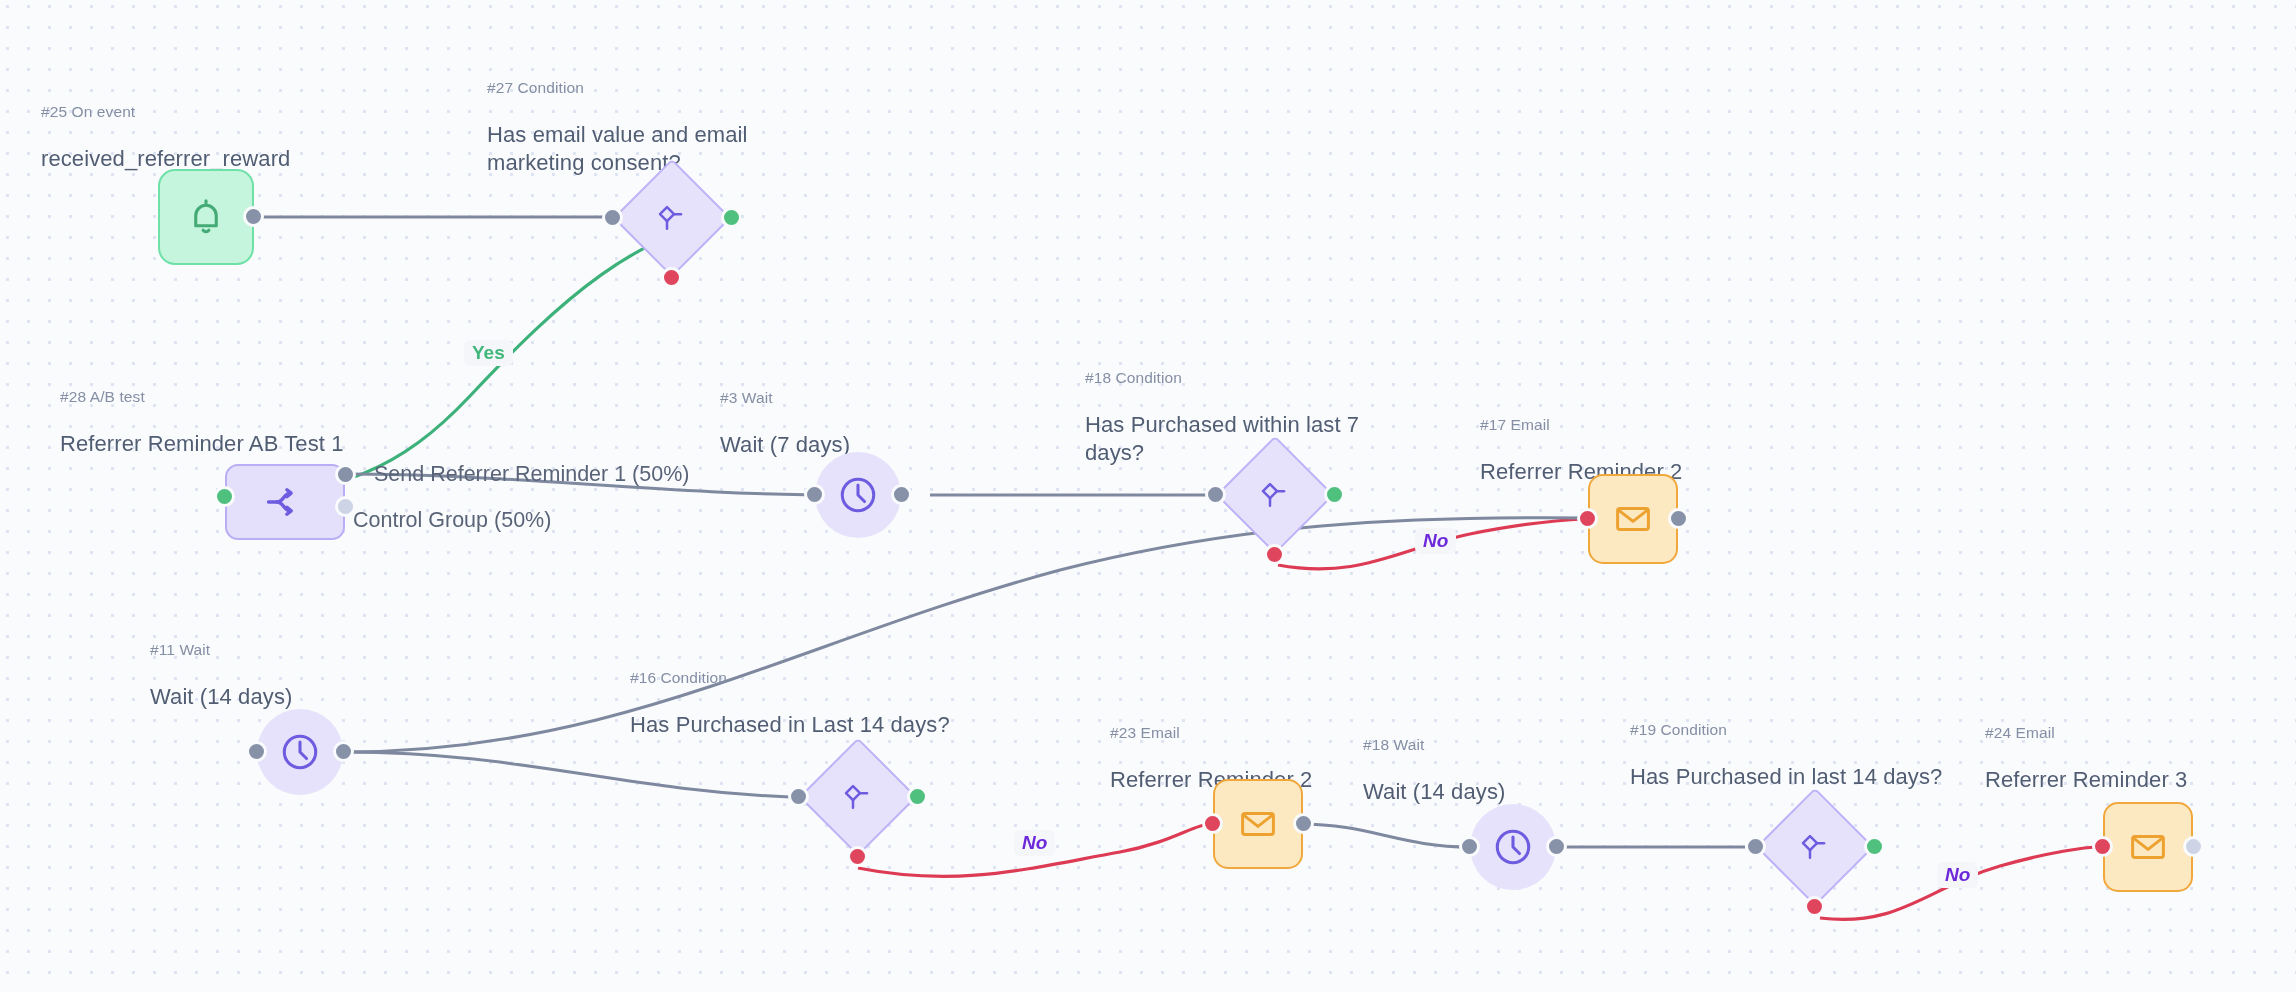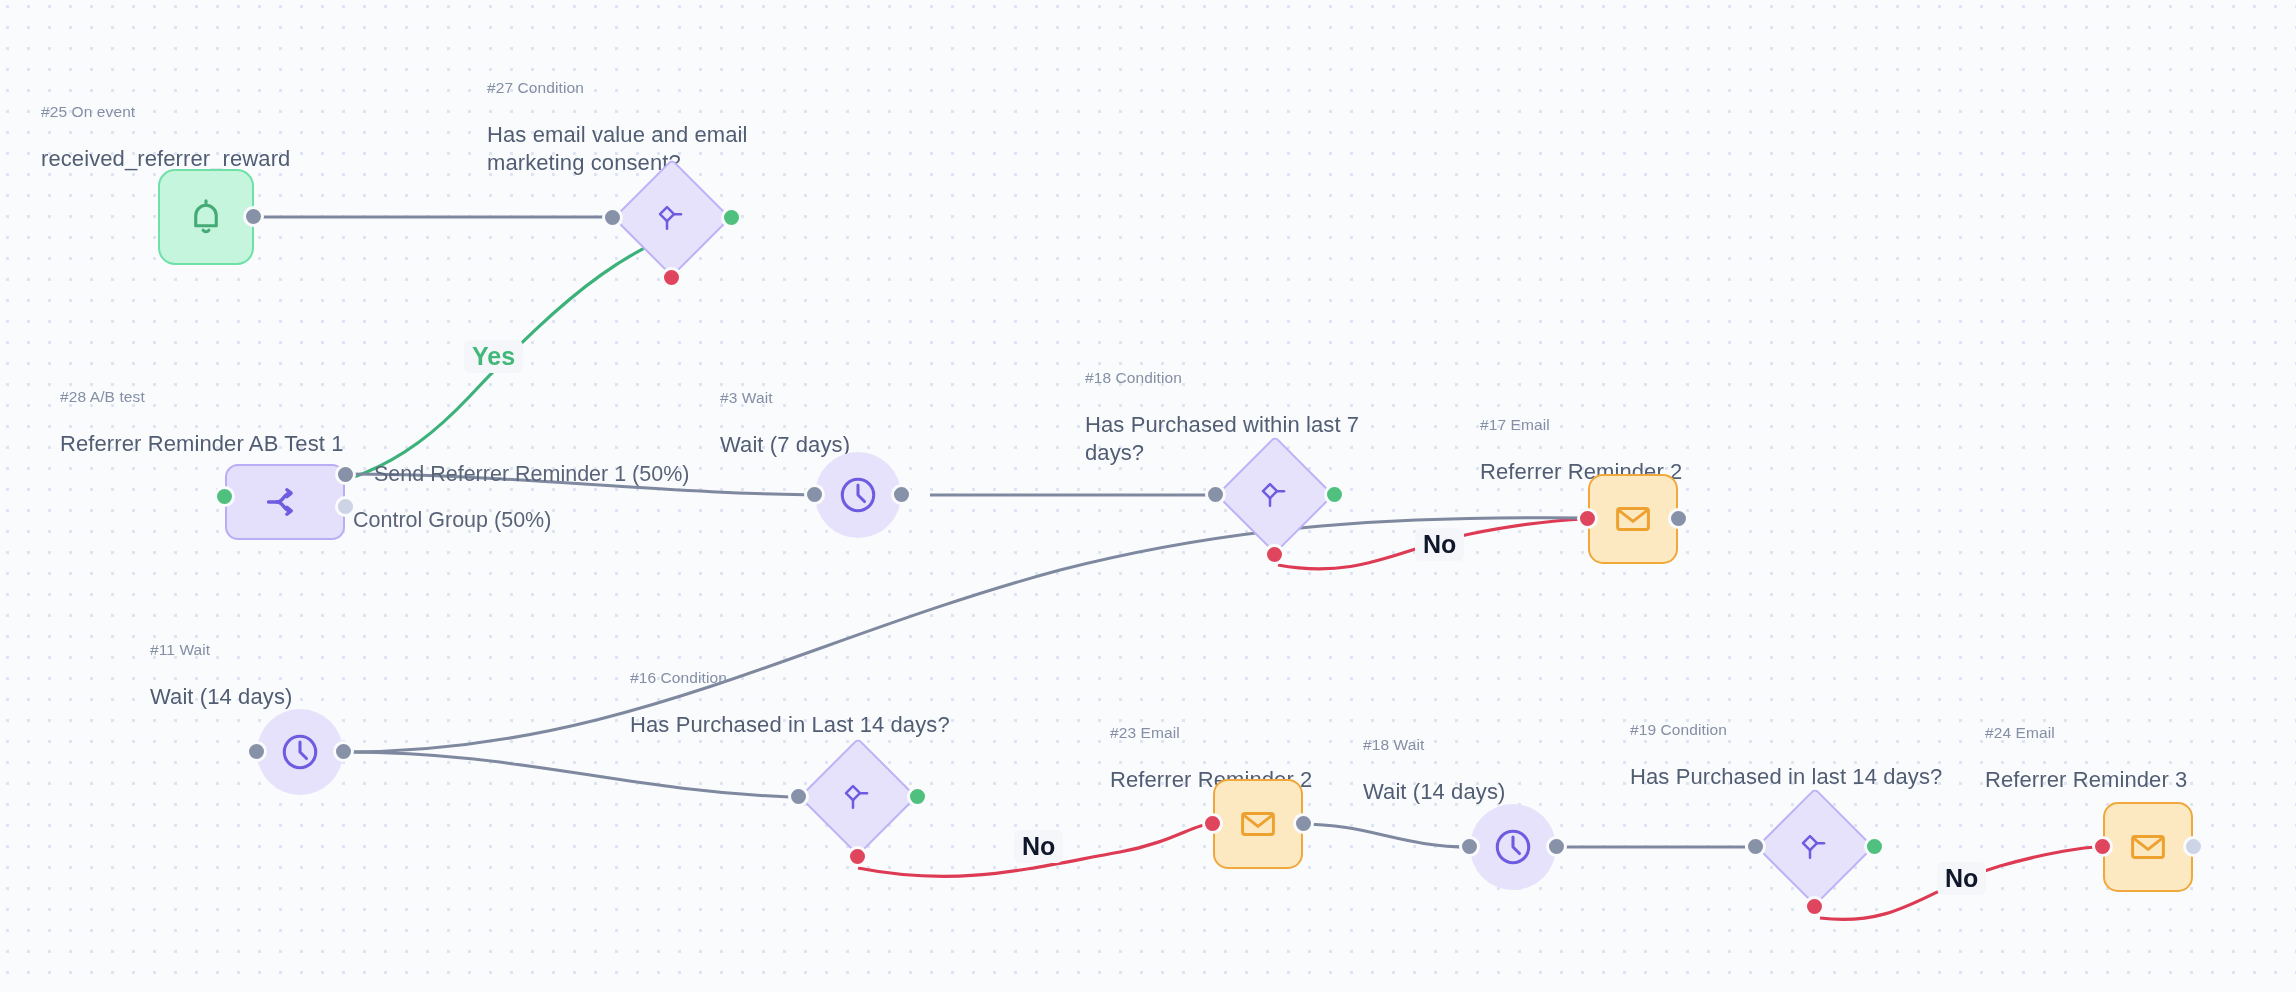--- a/index.html
+++ b/index.html
@@ -90,31 +90,31 @@
     border: 3px solid #fafbfd;
     z-index: 6;
   }
   .h-gray   { background: #8791a7; }
   .h-green  { background: #4fc07e; }
   .h-red    { background: #e0455e; }
   .h-light  { background: #ccd4e6; }
   
   .edge-label {
     position: absolute;
-    font-size: 25px;
+    font-size: 19px;
     font-weight: bold;
     padding: 2px 8px;
     border-radius: 6px;
     background: #f5f6fa;
     z-index: 7;
     pointer-events: none;
     white-space: nowrap;
   }
   .el-yes { color: #41b87a; }
-  .el-no  { color: #0f172a; }
+  .el-no  { color: #6d28d9; font-style: italic; }
   
   .port-text {
     position: absolute;
     font-size: 21.5px;
     color: #5a6478;
     white-space: nowrap;
     z-index: 5;
     pointer-events: none;
   }
 </style>

